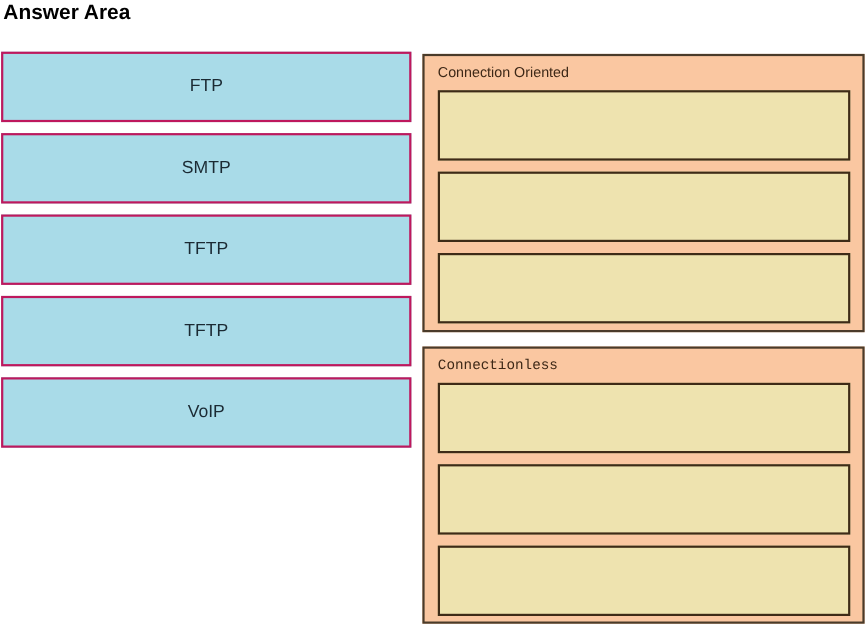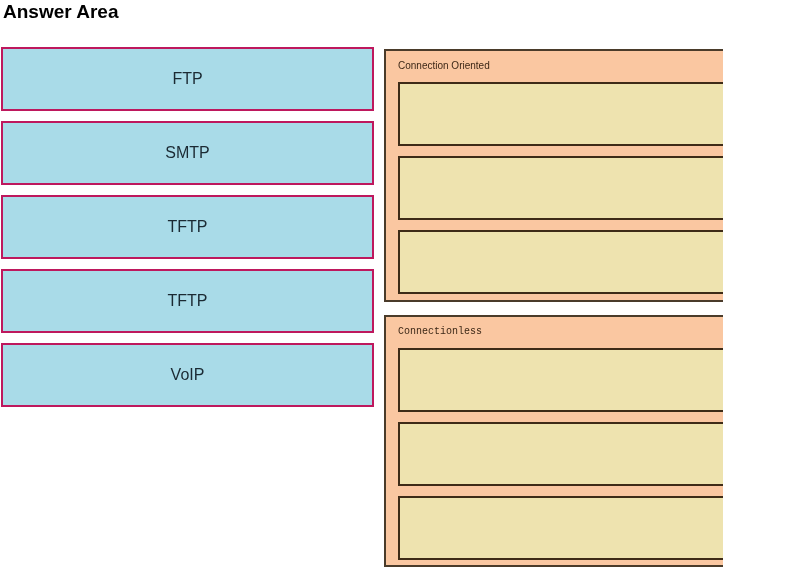--- a/index.html
+++ b/index.html
@@ -3,21 +3,21 @@
 <meta charset="utf-8">
 <style>
   html, body {
     margin: 0;
     padding: 0;
     background: #ffffff;
     font-family: "Liberation Sans", "DejaVu Sans", sans-serif;
   }
   .page {
     position: relative;
-    width: 723px;
+    width: 789px;
     height: 569px;
     background: #ffffff;
     overflow: hidden;
   }
   .title {
     position: absolute;
     left: 3px;
     top: 1px;
     margin: 0;
     font-size: 19px;
@@ -59,21 +59,21 @@
   }
   .container {
     box-sizing: border-box;
     background: #FAC7A1;
     border: 2px solid #4A3B2A;
     padding: 4px 11px 10px 12px;
   }
   .container-oriented { height: 253px; }
   .container-less { height: 252px; font-family: Liberation Mono, monospace; }
   .container-title {
-    font-size: 10px;
+    font-size: 13px;
     line-height: 22px;
     color: #3D2817;
     margin-bottom: 5px;
   }
   .slot {
     box-sizing: border-box;
     width: 375px;
     height: 64px;
     background: #EEE3AF;
     border: 2px solid #3E2B17;

